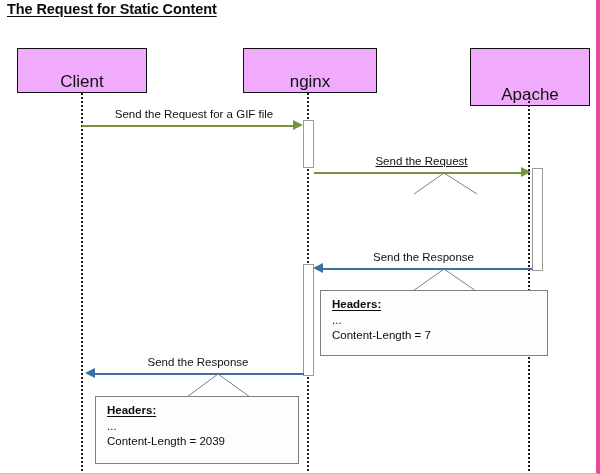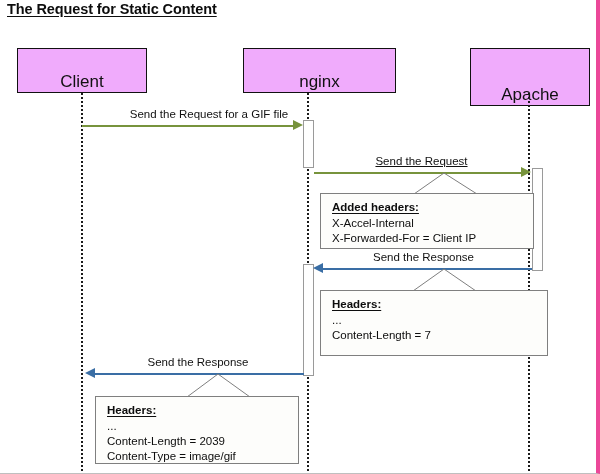--- a/index.html
+++ b/index.html
@@ -119,77 +119,71 @@
 <body>
 
 <div id="canvas">
 
   <div id="diagram-title">The Request for Static Content</div>
 
   <div class="participant-box" style="left:17px; top:48px; width:130px; height:45px;">
     <span>Client</span>
   </div>
 
-  <div class="participant-box" style="left:243px; top:48px; width:153px; height:45px;">
+  <div class="participant-box" style="left:243px; top:48px; width:134px; height:45px;">
     <span>nginx</span>
   </div>
 
   <div class="participant-box" style="left:470px; top:48px; width:120px; height:58px;">
     <span>Apache</span>
   </div>
 
   <div class="lifeline" style="left:81px; top:93px; height:378px;"></div>
 
   <div class="lifeline" style="left:307px; top:93px; height:378px;"></div>
 
   <div class="lifeline" style="left:528px; top:93px; height:378px;"></div>
 
   <div class="activation" style="left:303px; top:120px; height:48px;"></div>
 
   <div class="activation" style="left:303px; top:264px; height:112px;"></div>
 
   <div class="activation" style="left:532px; top:168px; height:103px;"></div>
 
-  <div class="msg-label" style="left:96px; top:108px; width:226px;">Send the Request for a GIF file</div>
+  <div class="msg-label" style="left:81px; top:108px; width:226px;">Send the Request for a GIF file</div>
   <div class="msg-line" style="left:82px; top:125px; width:213px; border-top-color:#77933C;"></div>
   <div class="msg-head right" style="left:293px; top:120px; border-left-color:#77933C;"></div>
 
   <div class="msg-label" style="left:314px; top:155px; width:215px;text-decoration:underline;">Send the Request</div>
   <div class="msg-line" style="left:314px; top:172px; width:208px; border-top-color:#77933C;"></div>
   <div class="msg-head right" style="left:521px; top:167px; border-left-color:#77933C;"></div>
 
   <div class="msg-label" style="left:314px; top:251px; width:219px;">Send the Response</div>
   <div class="msg-line" style="left:322px; top:268px; width:210px; border-top-color:#3A6EA5;"></div>
   <div class="msg-head left" style="left:313px; top:263px; border-right-color:#3A6EA5;"></div>
 
   <div class="msg-label" style="left:90px; top:356px; width:216px;">Send the Response</div>
   <div class="msg-line" style="left:94px; top:373px; width:210px; border-top-color:#3A6EA5;"></div>
   <div class="msg-head left" style="left:85px; top:368px; border-right-color:#3A6EA5;"></div>
 
   <svg class="callout-tail" style="left:320px; top:172px; width:220px; height:23px;" viewBox="0 0 220 23">
     <polyline points="94,22 124,1 157,22" fill="none" stroke="#7f7f7f" stroke-width="1"></polyline>
   </svg>
-  <div class="callout" style="left:320px; top:193px; width:214px; height:56px;">
-    <div class="callout-title">Added headers:</div>
-    <div class="callout-line">X-Accel-Internal</div>
-    <div class="callout-line">X-Forwarded-For  = Client IP</div>
-  </div>
 
   <svg class="callout-tail" style="left:320px; top:268px; width:230px; height:24px;" viewBox="0 0 230 24">
     <polyline points="93,23 124,1 156,23" fill="none" stroke="#7f7f7f" stroke-width="1"></polyline>
   </svg>
   <div class="callout" style="left:320px; top:290px; width:228px; height:66px;">
     <div class="callout-title">Headers:</div>
     <div class="callout-line">...</div>
     <div class="callout-line">Content-Length  = 7</div>
   </div>
 
   <svg class="callout-tail" style="left:95px; top:373px; width:210px; height:25px;" viewBox="0 0 210 25">
     <polyline points="92,24 123,1 155,24" fill="none" stroke="#7f7f7f" stroke-width="1"></polyline>
   </svg>
   <div class="callout" style="left:95px; top:396px; width:204px; height:68px;">
     <div class="callout-title">Headers:</div>
     <div class="callout-line">...</div>
     <div class="callout-line">Content-Length  = 2039</div>
-    <div class="callout-line">Content-Type  = image/gif</div>
   </div>
 
 </div>
 
 </body></html>

